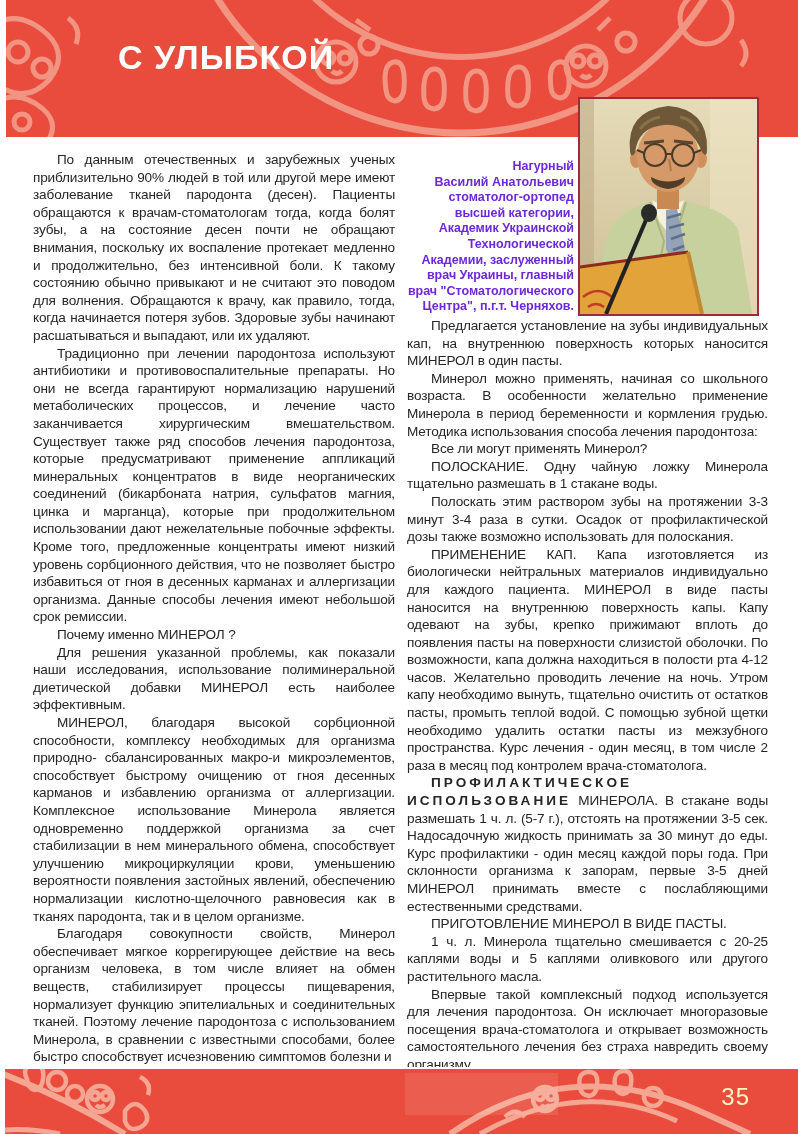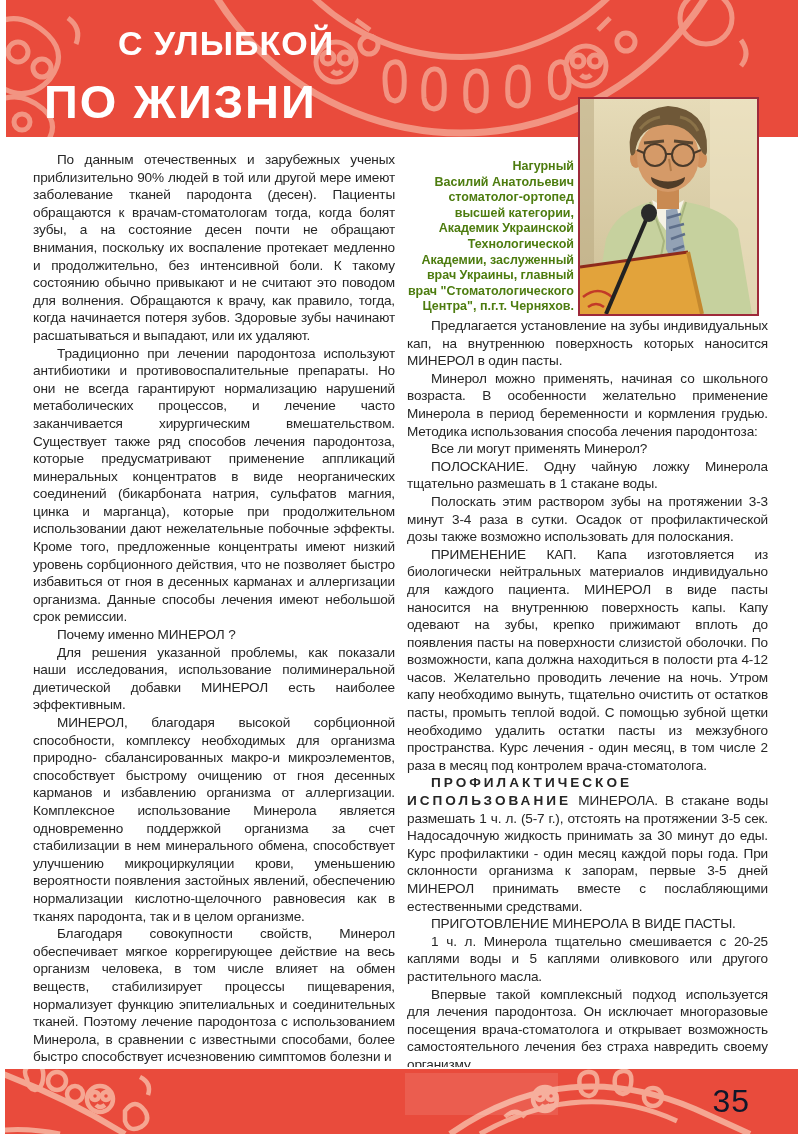--- a/index.html
+++ b/index.html
@@ -8,39 +8,39 @@
     overflow:hidden; font-family:"Liberation Sans", sans-serif;
   }
 
   
   .header {
     position:absolute; left:6px; top:0; width:792px; height:137px;
     background:#E94B3C; overflow:hidden;
   }
   .header svg { position:absolute; left:0; top:0; }
   .title-line1 {
-    position:absolute; left:112px; top:24px; font-size:34px; font-weight:bold;
+    position:absolute; left:112px; top:38px; font-size:34px; font-weight:bold;
     color:#ffffff; letter-spacing:1px; white-space:nowrap;
   }
   .title-line2 {
     position:absolute; left:38px; top:74px; font-size:47px; font-weight:bold;
     color:#ffffff; letter-spacing:2px; white-space:nowrap;
   }
 
   
   .photo-frame {
     position:absolute; left:578px; top:97px; width:177px; height:215px;
     border:2px solid #9E2A3A; background:#D8CBA4; z-index:5;
   }
   .photo-frame svg { display:block; }
 
   
   .caption {
     position:absolute; left:404px; top:159px; width:170px;
-    text-align:right; color:#4d7c0f; font-weight:bold;
+    text-align:right; color:#6d28d9; font-weight:bold;
     font-size:12.5px; line-height:15.6px; white-space:pre-line;
   }
 
   
   .col { position:absolute; overflow:hidden; }
   .col-left  { left:33px;  top:151px; width:362px; height:916px; }
   .col-right { left:407px; top:317px; width:361px; height:750px; }
   .col p {
     margin:0; text-indent:24px; text-align:justify;
     font-size:13.6px; line-height:17.6px; color:#262626;
@@ -50,22 +50,22 @@
   .lead { font-weight:normal; }
   .lead-spaced { font-weight:bold; letter-spacing:3px; }
 
   
   .footer {
     position:absolute; left:5px; top:1069px; width:793px; height:65px;
     background:#E94B3C; overflow:hidden;
   }
   .footer svg { position:absolute; left:0; top:0; }
   .page-number {
-    position:absolute; right:48px; top:14px; font-size:32px;
-    color:#0f172a; letter-spacing:1px;
+    position:absolute; right:48px; top:14px; font-size:24px;
+    color:#fef9c3; letter-spacing:1px;
   }
 </style>
 </head>
 <body>
 
 <div class="page">
 
   <div class="header">
     <svg width="792" height="137" viewBox="0 0 792 137">
       <g stroke="#F49D8A" fill="none" stroke-width="5" opacity="0.9">
@@ -102,21 +102,20 @@
       <g stroke="#F49D8A" fill="none" stroke-width="5" opacity="0.9">
         <path d="M-20,30 q30,-25 62,5 q20,20 2,44 q-24,26 -52,6 z"></path>
         <circle cx="12" cy="52" r="10"></circle>
           <circle cx="36" cy="68" r="9"></circle>
         <path d="M-15,105 q26,-18 52,4 q18,16 2,36 q-22,20 -46,4 z"></path>
         <circle cx="16" cy="122" r="8"></circle>
         <path d="M62,18 q14,10 8,26"></path>
       </g>
     </svg>
     <span class="title-line1">С УЛЫБКОЙ</span>
-    <span class="title-line2">ПО ЖИЗНИ</span>
   </div>
 
   <div class="photo-frame">
     <svg width="177" height="215" viewBox="0 0 177 215">
       <defs>
         <linearGradient id="bgGrad" x1="0" y1="0" x2="0" y2="1">
           <stop offset="0" stop-color="#E6DBB8"></stop>
           <stop offset="1" stop-color="#CDBF96"></stop>
         </linearGradient>
       </defs>
@@ -179,21 +178,21 @@
   </div>
 
   <div class="col col-right">
     <p><span>Предлагается установление на зубы индивидуальных кап, на внутреннюю поверхность которых наносится МИНЕРОЛ в один пасты.</span></p>
     <p><span>Минерол можно применять, начиная со школьного возраста. В особенности желательно применение Минерола в период беременности и кормления грудью. Методика использования способа лечения пародонтоза:</span></p>
     <p><span>Все ли могут применять Минерол?</span></p>
     <p><span class="lead">ПОЛОСКАНИЕ.</span><span> Одну чайную ложку Минерола тщательно размешать в 1 стакане воды.</span></p>
     <p><span>Полоскать этим раствором зубы на протяжении 3-3 минут 3-4 раза в сутки. Осадок от профилактической дозы также возможно использовать для полоскания.</span></p>
     <p><span class="lead">ПРИМЕНЕНИЕ КАП.</span><span> Капа изготовляется из биологически нейтральных материалов индивидуально для каждого пациента. МИНЕРОЛ в виде пасты наносится на внутреннюю поверхность капы. Капу одевают на зубы, крепко прижимают вплоть до появления пасты на поверхности слизистой оболочки. По возможности, капа должна находиться в полости рта 4-12 часов. Желательно проводить лечение на ночь. Утром капу необходимо вынуть, тщательно очистить от остатков пасты, промыть теплой водой. С помощью зубной щетки необходимо удалить остатки пасты из межзубного пространства. Курс лечения - один месяц, в том числе 2 раза в месяц под контролем врача-стоматолога.</span></p>
     <p><span class="lead-spaced">ПРОФИЛАКТИЧЕСКОЕ ИСПОЛЬЗОВАНИЕ</span><span class="lead"> МИНЕРОЛА.</span><span> В стакане воды размешать 1 ч. л. (5-7 г.), отстоять на протяжении 3-5 сек. Надосадочную жидкость принимать за 30  минут до еды. Курс профилактики - один месяц каждой поры года. При склонности организма к запорам, первые 3-5 дней МИНЕРОЛ принимать вместе с послабляющими естественными средствами.</span></p>
-    <p><span class="lead">ПРИГОТОВЛЕНИЕ МИНЕРОЛА В ВИДЕ ПАСТЫ.</span></p>
+    <p><span class="lead">ПРИГОТОВЛЕНИЕ МИНЕРОЛ В ВИДЕ ПАСТЫ.</span></p>
     <p><span>1 ч. л. Минерола тщательно смешивается с 20-25 каплями воды и 5 каплями оливкового или другого растительного масла.</span></p>
     <p><span>Впервые такой комплексный подход используется для лечения пародонтоза. Он исключает многоразовые посещения врача-стоматолога и открывает возможность самостоятельного лечения без страха навредить своему организму.</span></p>
   </div>
 
   <div class="footer">
     <svg width="793" height="65" viewBox="0 0 793 65">
       <g stroke="#F6AB97" fill="none" stroke-width="4.5" opacity="0.95">
 
         <path d="M-10,2 Q60,28 120,65" stroke-width="6"></path>
         <path d="M-10,62 Q20,58 55,65" stroke-width="5"></path>

